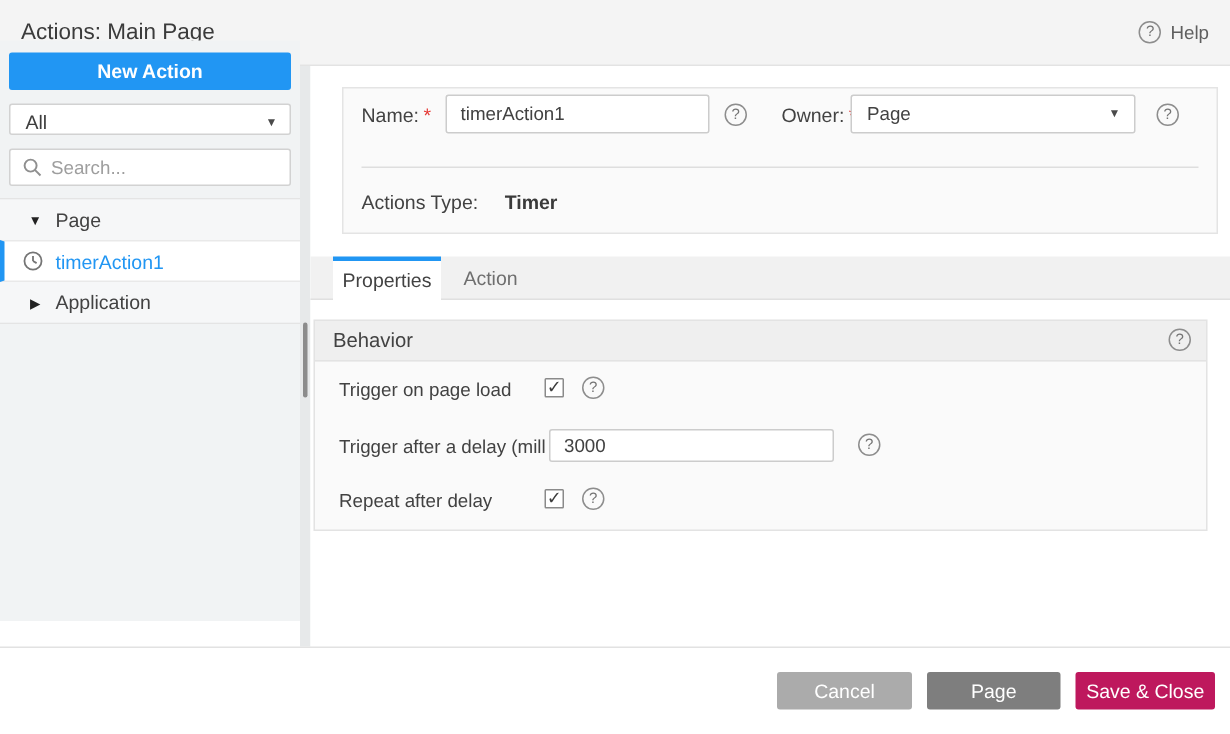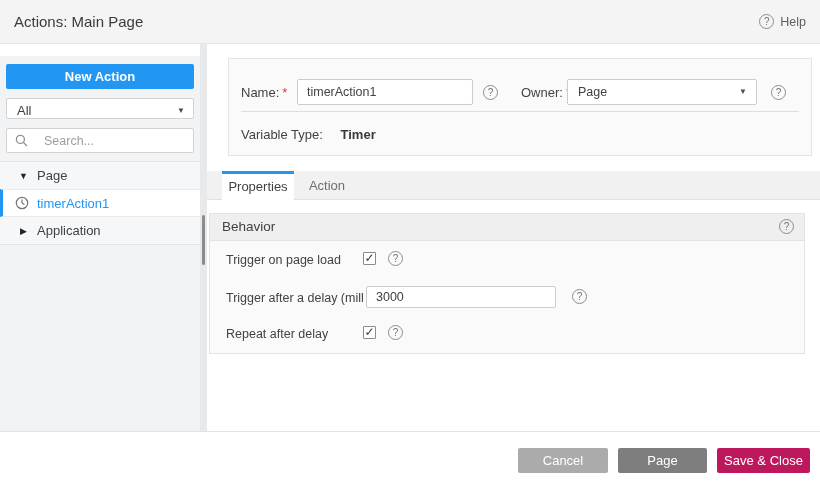--- a/index.html
+++ b/index.html
@@ -14,35 +14,35 @@
                    font-size:15px; color:#3b3b3b; }
   .header .help { position:absolute; right:14px; top:0; height:43px;
                   display:flex; align-items:center; gap:6px; cursor:pointer; }
   .header .help .help-text { font-size:12.5px; color:#5f5f5f; }
 
   .qicon { width:15px; height:15px; border:1px solid #8d8d8d; border-radius:50%;
            color:#757575; font-size:10px; line-height:13px; text-align:center;
            display:inline-block; background:transparent; flex:0 0 auto; }
 
   
-  .sidebar { position:absolute; left:0; top:56px; width:200px; height:387px;
+  .sidebar { position:absolute; left:0; top:27px; width:200px; height:387px;
              background:#f1f3f4; }
   .btn-new-action { position:absolute; left:6px; top:8px; width:188px; height:25px;
                     background:#2196f3; border:none; border-radius:2px;
                     color:#ffffff; font-size:13px; font-weight:bold;
                     font-family:"Liberation Sans",sans-serif; cursor:pointer; }
   .filter-select { position:absolute; left:6px; top:42px; width:188px; height:21px;
                    background:#ffffff; border:1px solid #d2d2d2; border-radius:2px;
                    font-size:13px; color:#3d3d3d; line-height:23px; padding:0 10px;
                    cursor:pointer; }
   .filter-select .arrow { position:absolute; right:8px; top:0; line-height:23px;
                           font-size:8px; color:#4a4a4a; }
   .search-box { position:absolute; left:6px; top:72px; width:188px; height:25px;
                 background:#ffffff; border:1px solid #d2d2d2; border-radius:2px;
-                display:flex; align-items:center; padding:0 8px; gap:16px; }
+                display:flex; align-items:center; padding:0 8px; gap:6px; }
   .search-box input { border:none; outline:none; flex:1; font-size:12.5px;
                       color:#424242; font-family:"Liberation Sans",sans-serif;
                       background:transparent; min-width:0; }
   .search-box input::placeholder { color:#9e9e9e; }
 
   .tree { position:absolute; left:0; top:105px; width:200px;
           border-top:1px solid #e4e4e4; border-bottom:1px solid #e4e4e4; }
   .tree-row { position:relative; display:flex; align-items:center; gap:8px;
               padding-left:18px; font-size:13px; color:#424242;
               background:#f6f7f8; cursor:pointer; }
@@ -61,21 +61,21 @@
                  background:#e7e9ea; }
 
   
   .main { position:absolute; left:207px; top:44px; width:613px; height:387px;
           background:#ffffff; }
 
   .panel-top { position:absolute; left:21px; top:14px; width:584px; height:98px;
                background:#fafafa; border:1px solid #e4e4e4; }
   .field-label { font-size:13px; color:#424242; }
   .req { color:#e53935; margin-left:3px; font-size:13px; }
-  .row-name { position:absolute; left:0; top:20px; width:100%; height:27px; }
+  .row-name { position:absolute; left:0; top:4px; width:100%; height:27px; }
   .row-name .lbl-name  { position:absolute; left:12px;  line-height:27px; }
   .row-name .inp-name  { position:absolute; left:68px; top:0; width:176px; height:26px;
                          border:1px solid #cccccc; border-radius:2px; padding:0 9px;
                          font-size:12.5px; color:#424242; background:#ffffff;
                          font-family:"Liberation Sans",sans-serif; outline:none; }
   .row-name .q1 { position:absolute; left:254px; top:6px; }
   .row-name .lbl-owner { position:absolute; left:292px; line-height:27px; }
   .row-name .sel-owner { position:absolute; left:338px; top:0; width:190px; height:26px;
                          background:#ffffff; border:1px solid #cccccc; border-radius:2px;
                          font-size:12.5px; color:#424242; line-height:24px;
@@ -205,21 +205,21 @@
         <div class="sel-owner">
           <span>Page</span>
           <span class="arrow">▼</span>
         </div>
         <span class="qicon q2">?</span>
       </div>
 
       <div class="panel-divider"></div>
 
       <div class="row-vartype">
-        <span class="vt-label">Variable Type:</span>
+        <span class="vt-label">Actions Type:</span>
         <span class="vt-value">Timer</span>
       </div>
     </div>
 
     <div class="tabbar">
       <div class="tab tab-properties">Properties</div>
       <div class="tab tab-events">Action</div>
     </div>
 
     <div class="panel-behavior">

